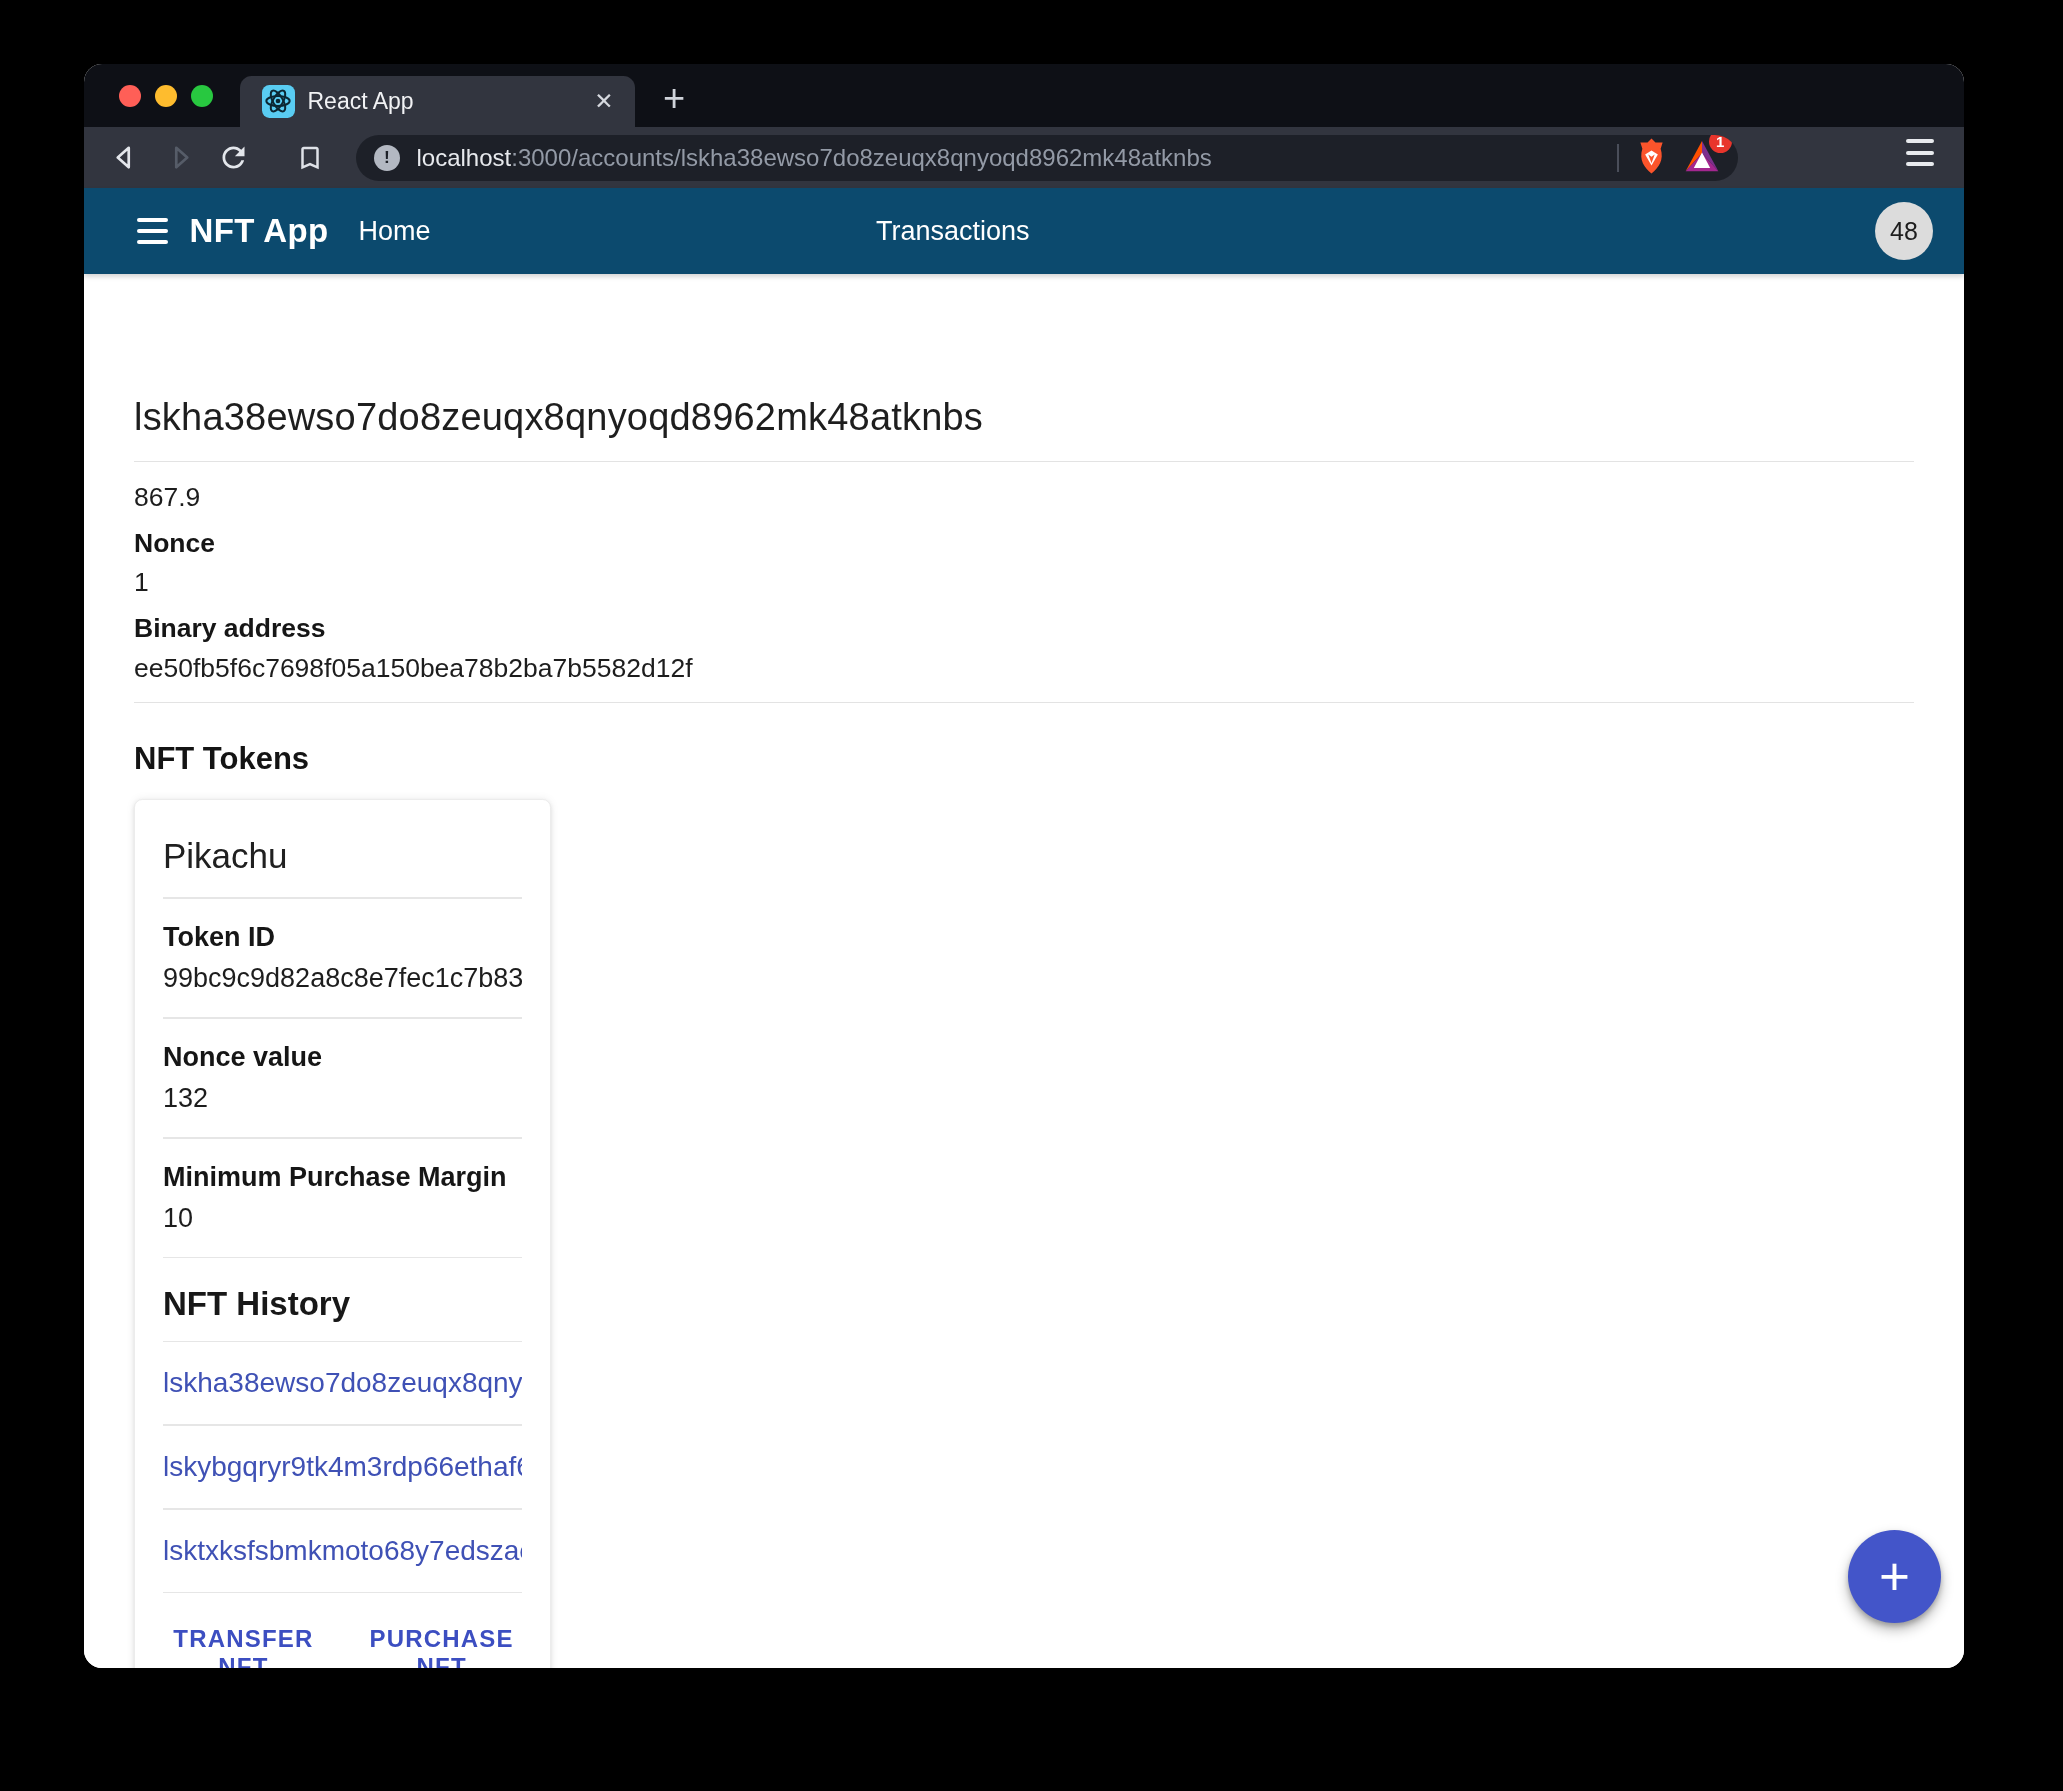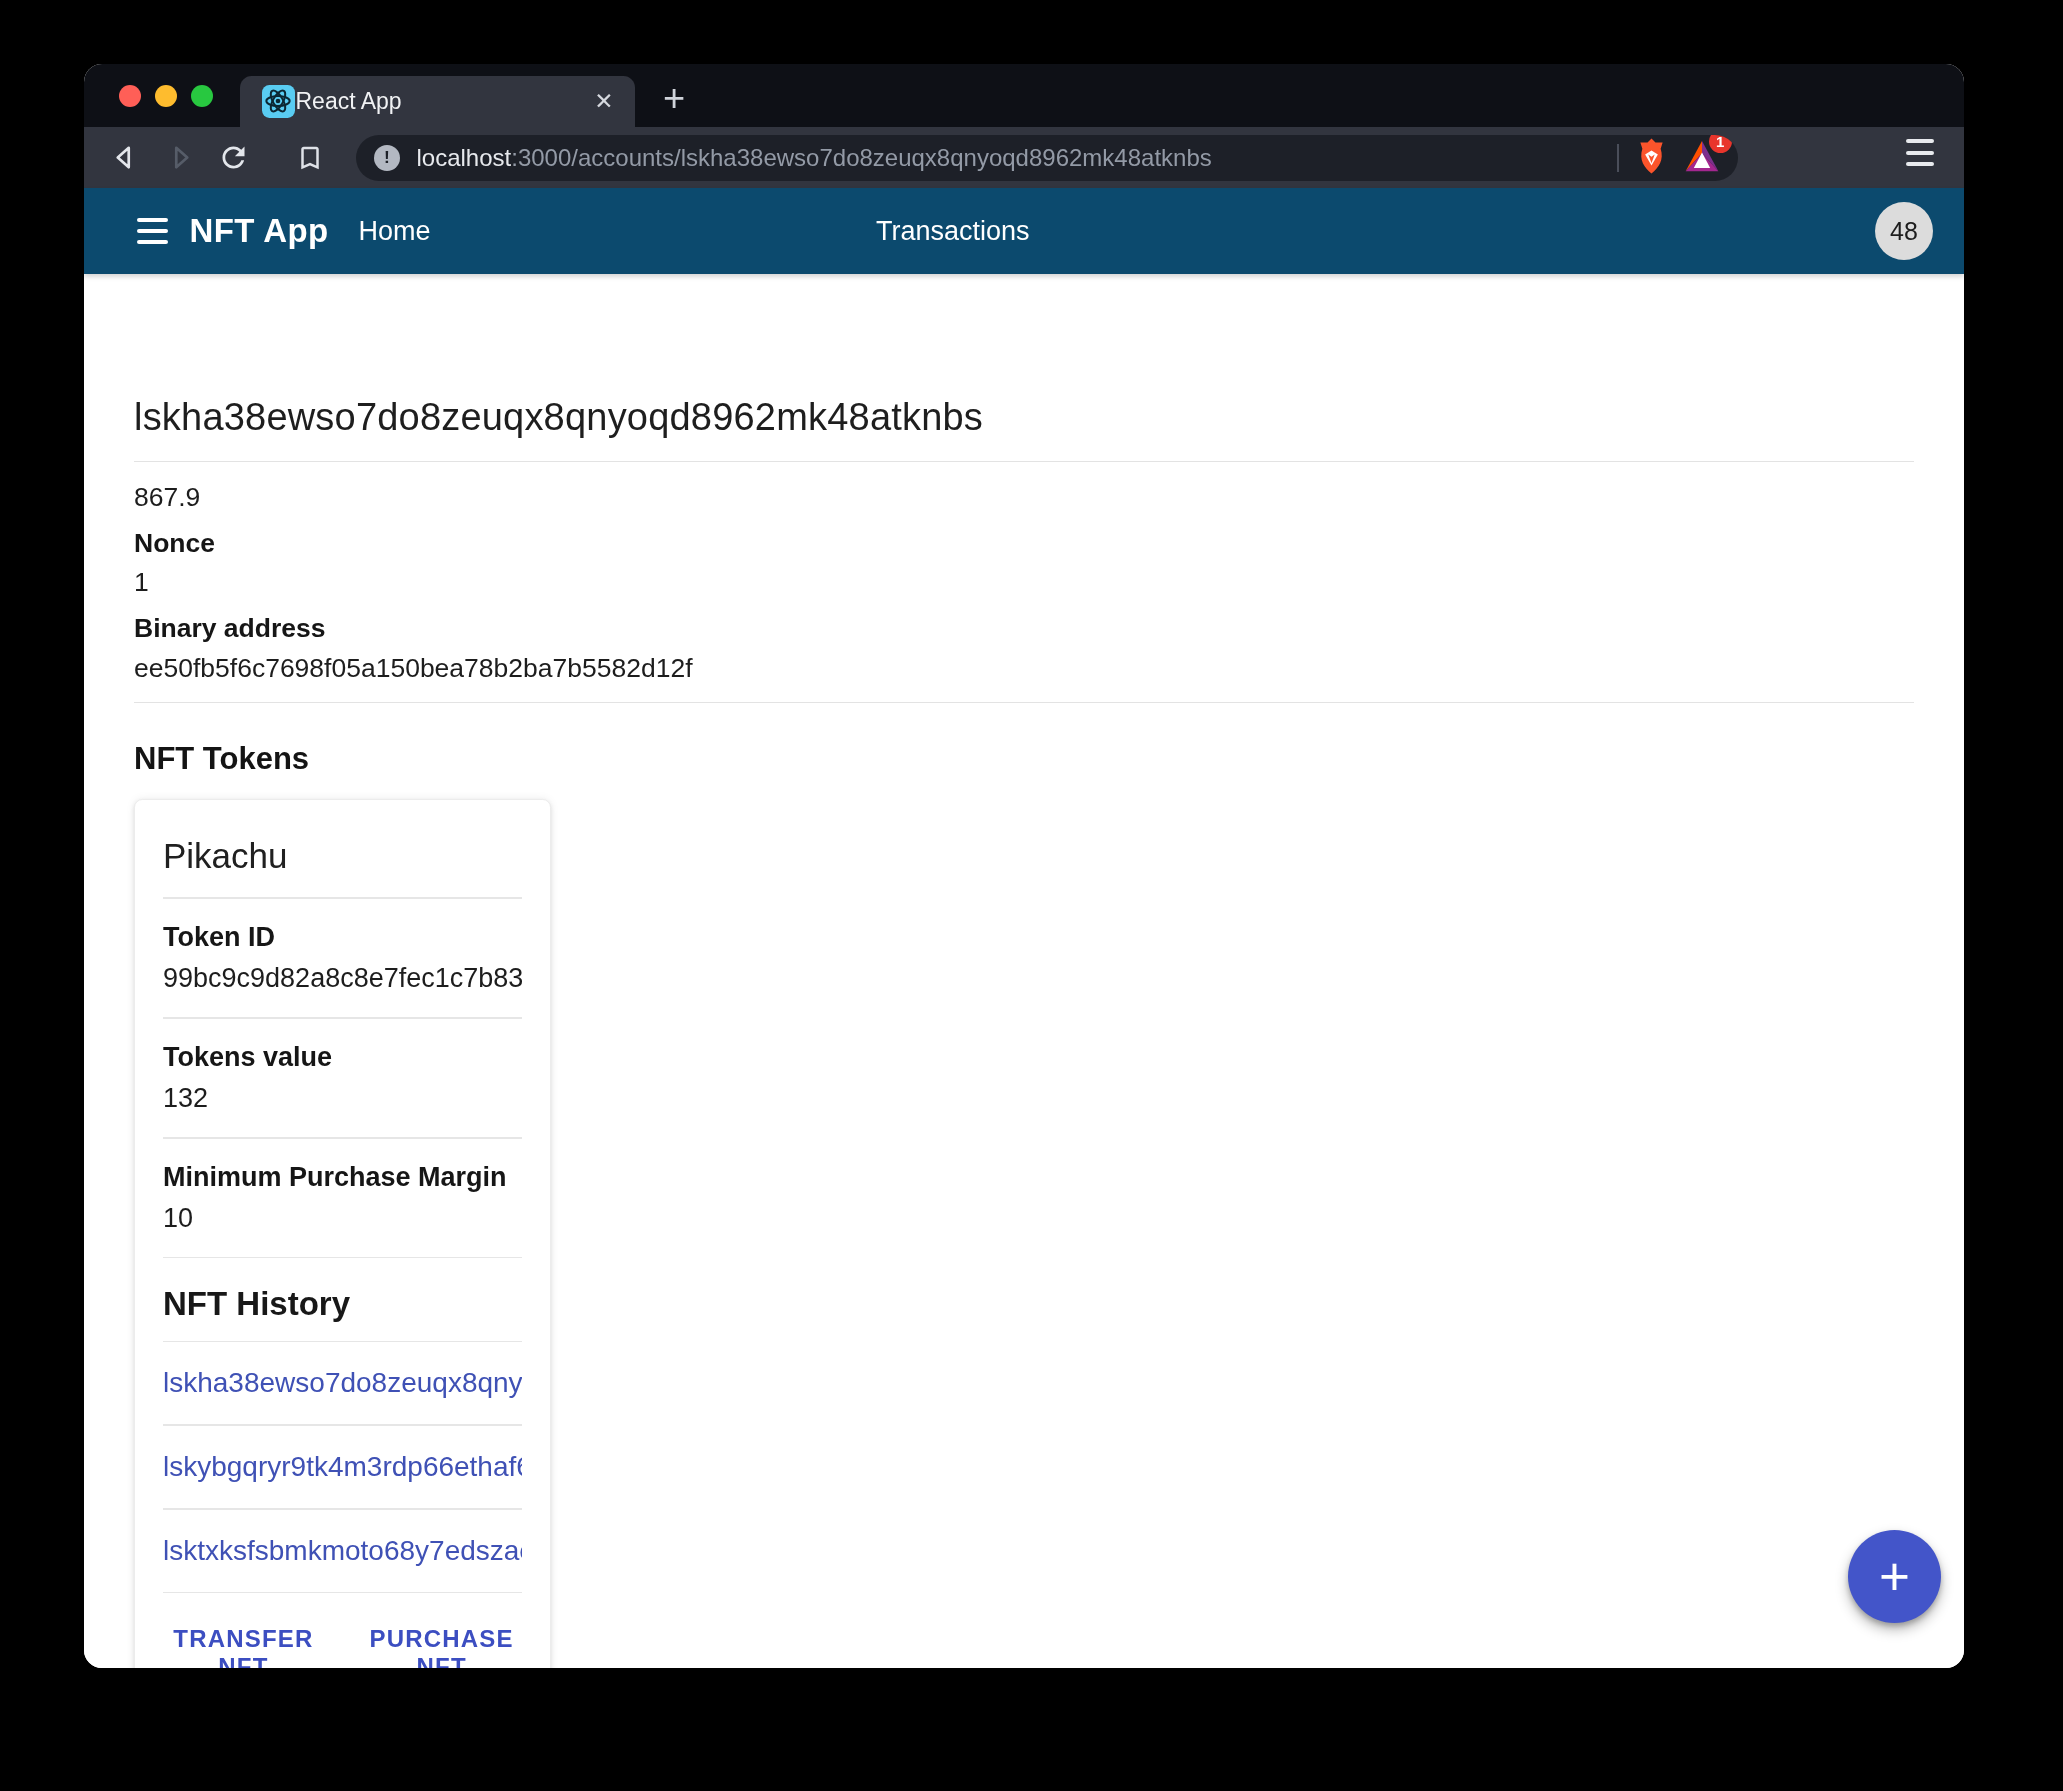--- a/index.html
+++ b/index.html
@@ -13,21 +13,21 @@
     position:absolute; left:84px; top:64px; width:1880px; height:1604px;
     border-radius:18px; overflow:hidden; background:#fff;
   }
   
   .tabbar { position:absolute; top:0; left:0; right:0; height:63px; background:#0e1016; display:flex; align-items:center; }
   .lights { display:flex; gap:14px; padding-left:35px; }
   .light { width:22px; height:22px; border-radius:50%; }
   .tab {
     position:absolute; left:156px; top:11.6px; width:395px; height:51px;
     background:#32353f; border-radius:11.6px 11.6px 0 0;
-    display:flex; align-items:center; padding:0 21.5px; gap:1px;
+    display:flex; align-items:center; padding:0 21.5px; gap:13px;
   }
   .react-ic { width:33px; height:33px; border-radius:7.4px; background:#59ccf2; display:flex; align-items:center; justify-content:center; flex:none; }
   .tab-title { color:#f1f2f4; font-size:23px; flex:1; white-space:nowrap; overflow:hidden; }
   .tab-close { color:#d6d9df; font-size:23px; line-height:1; cursor:default; }
   .newtab { position:absolute; left:579px; top:15px; color:#cfd3da; font-size:38px; font-weight:300; line-height:1; }
   
   .toolbar { position:absolute; top:63px; left:0; right:0; height:61px; background:#32353f; display:flex; align-items:center; padding:0 23px; }
   .tbtn { width:36px; height:36px; display:flex; align-items:center; justify-content:center; flex:none; margin-right:18px; }
   .urlbar {
     margin-left:10px; height:46px; width:1382px; background:#1d2028; border-radius:23px;
@@ -194,21 +194,21 @@
     <h2 class="nft-heading">NFT Tokens</h2>
 
     <div class="card">
       <div class="card-title">Pikachu</div>
       <div class="card-divider"></div>
 
       <div class="c-label">Token ID</div>
       <div class="c-value clip">99bc9c9d82a8c8e7fec1c7b83c</div>
       <div class="card-divider"></div>
 
-      <div class="c-label">Tokens value</div>
+      <div class="c-label">Nonce value</div>
       <div class="c-value">132</div>
       <div class="card-divider"></div>
 
       <div class="c-label">Minimum Purchase Margin</div>
       <div class="c-value">10</div>
       <div class="card-divider"></div>
 
       <div class="history-heading">NFT History</div>
       <div class="card-divider"></div>
 

